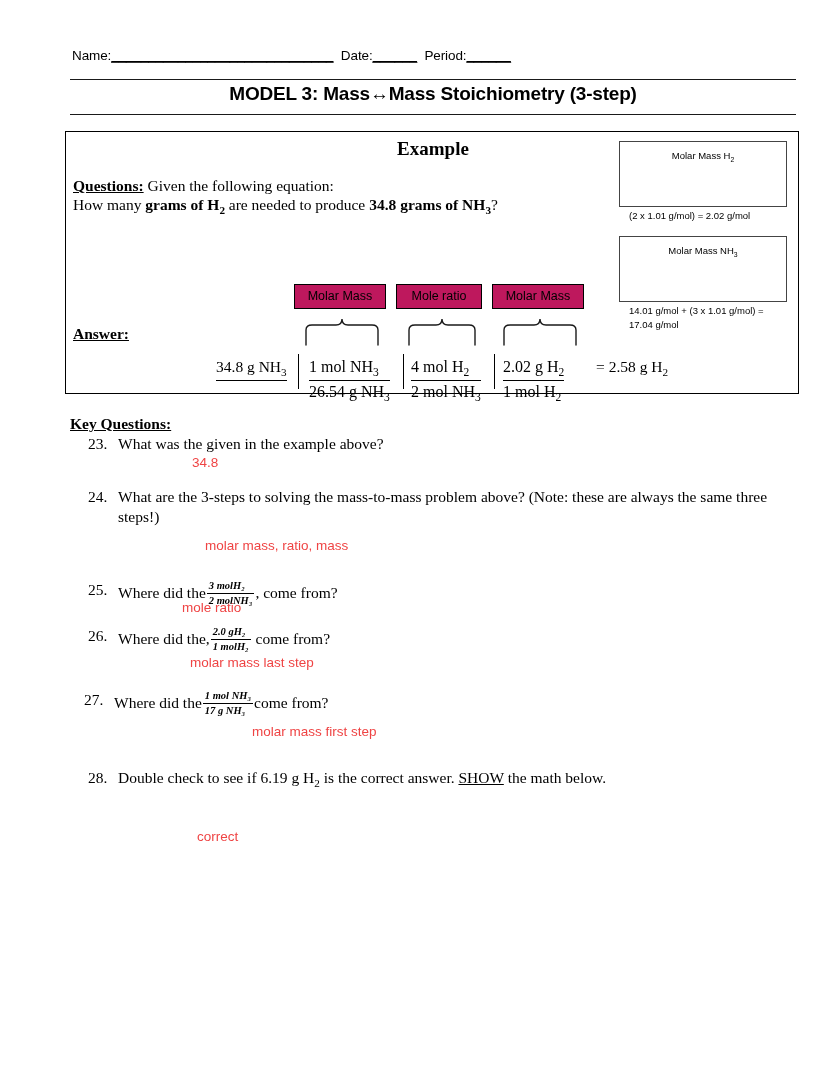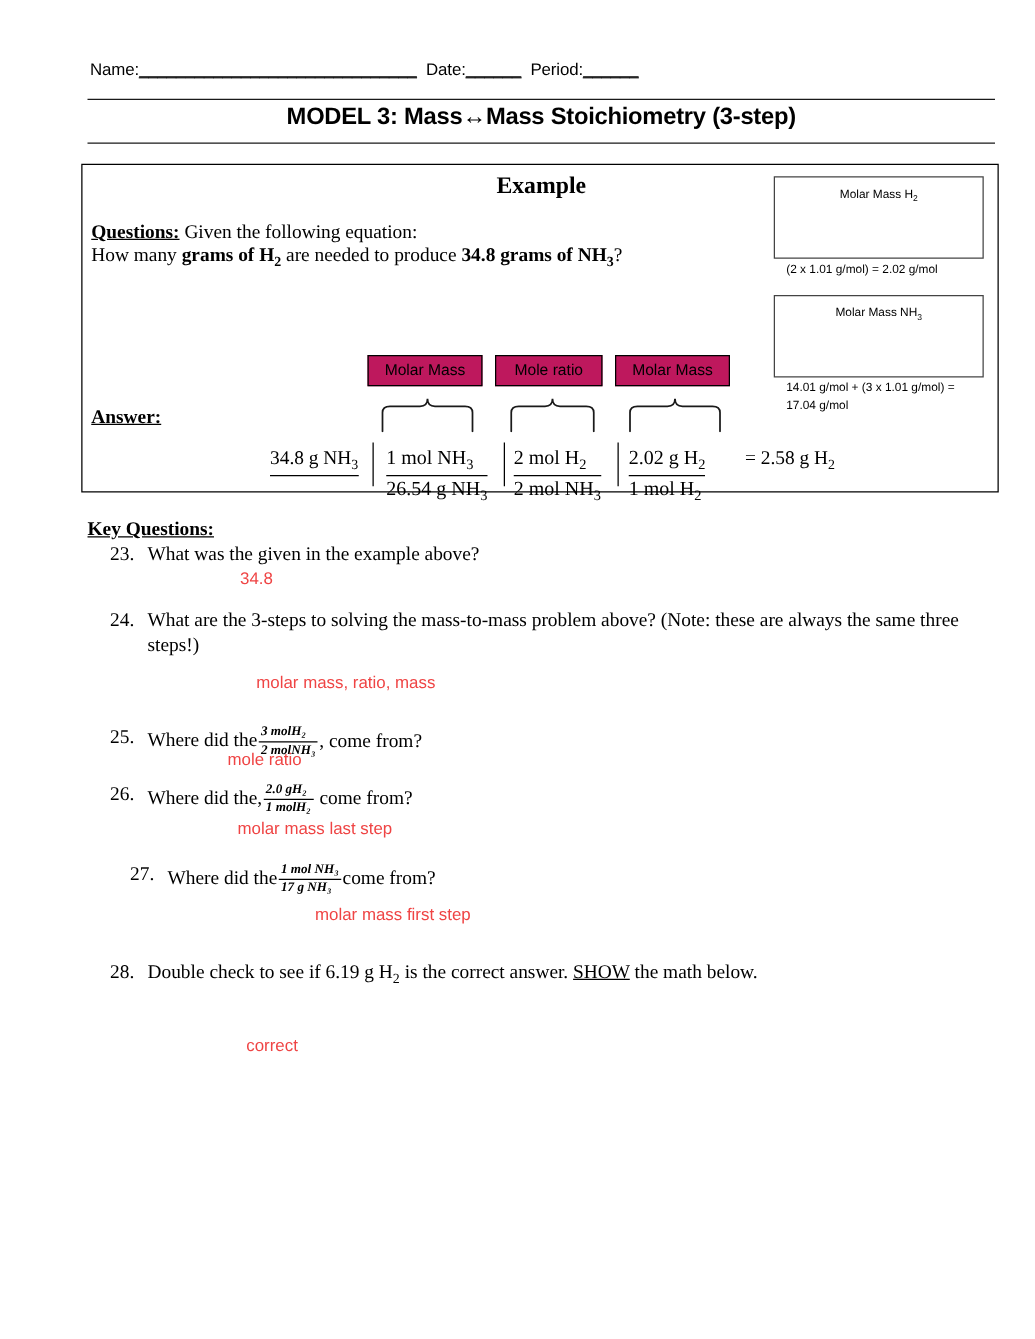--- a/index.html
+++ b/index.html
@@ -279,21 +279,21 @@
         <div class="vbar v1"></div>
 
         <div class="frac f1">
           <span class="num"><span>1 mol NH</span><sub>3</sub></span>
           <span class="den"><span>26.54 g NH</span><sub>3</sub></span>
         </div>
 
         <div class="vbar v2"></div>
 
         <div class="frac f2">
-          <span class="num"><span>2 mol H</span><sub>2</sub></span>
+          <span class="num"><span>4 mol H</span><sub>2</sub></span>
           <span class="den"><span>2 mol NH</span><sub>3</sub></span>
         </div>
 
         <div class="vbar v3"></div>
 
         <div class="frac f3">
           <span class="num"><span>2.02 g H</span><sub>2</sub></span>
           <span class="den"><span>1 mol H</span><sub>2</sub></span>
         </div>
 
@@ -322,21 +322,21 @@
     <span style="margin-left:30px;">Where did the</span><span class="ifrac"><span class="n">3 molH₂</span><span class="d">2 molNH₃</span></span><span>, come from?</span>
   </div>
   <div class="hand" style="left:182px; top:600px;">mole ratio</div>
 
   <div class="q-item" style="left:88px; top:626px; width:700px;">
     <span class="q-num">26.</span>
     <span style="margin-left:30px;">Where did the,</span><span class="ifrac"><span class="n">2.0 gH₂</span><span class="d">1 molH₂</span></span> <span>come from?</span>
   </div>
   <div class="hand" style="left:190px; top:655px;">molar mass last step</div>
 
-  <div class="q-item" style="left:104px; top:690px; width:700px;">
+  <div class="q-item" style="left:84px; top:690px; width:700px;">
     <span class="q-num">27.</span>
     <span style="margin-left:30px;">Where did the</span><span class="ifrac"><span class="n">1 mol NH₃</span><span class="d">17 g NH₃</span></span><span>come from?</span>
   </div>
   <div class="hand" style="left:252px; top:724px;">molar mass first step</div>
 
   <div class="q-item" style="left:88px; top:768px; width:700px;">
     <span class="q-num">28.</span>
     <span style="margin-left:30px;">Double check to see if 6.19 g H</span><sub>2</sub><span> is the correct answer. </span><span class="u">SHOW</span><span> the math below.</span>
   </div>
   <div class="hand" style="left:197px; top:829px;">correct</div>

